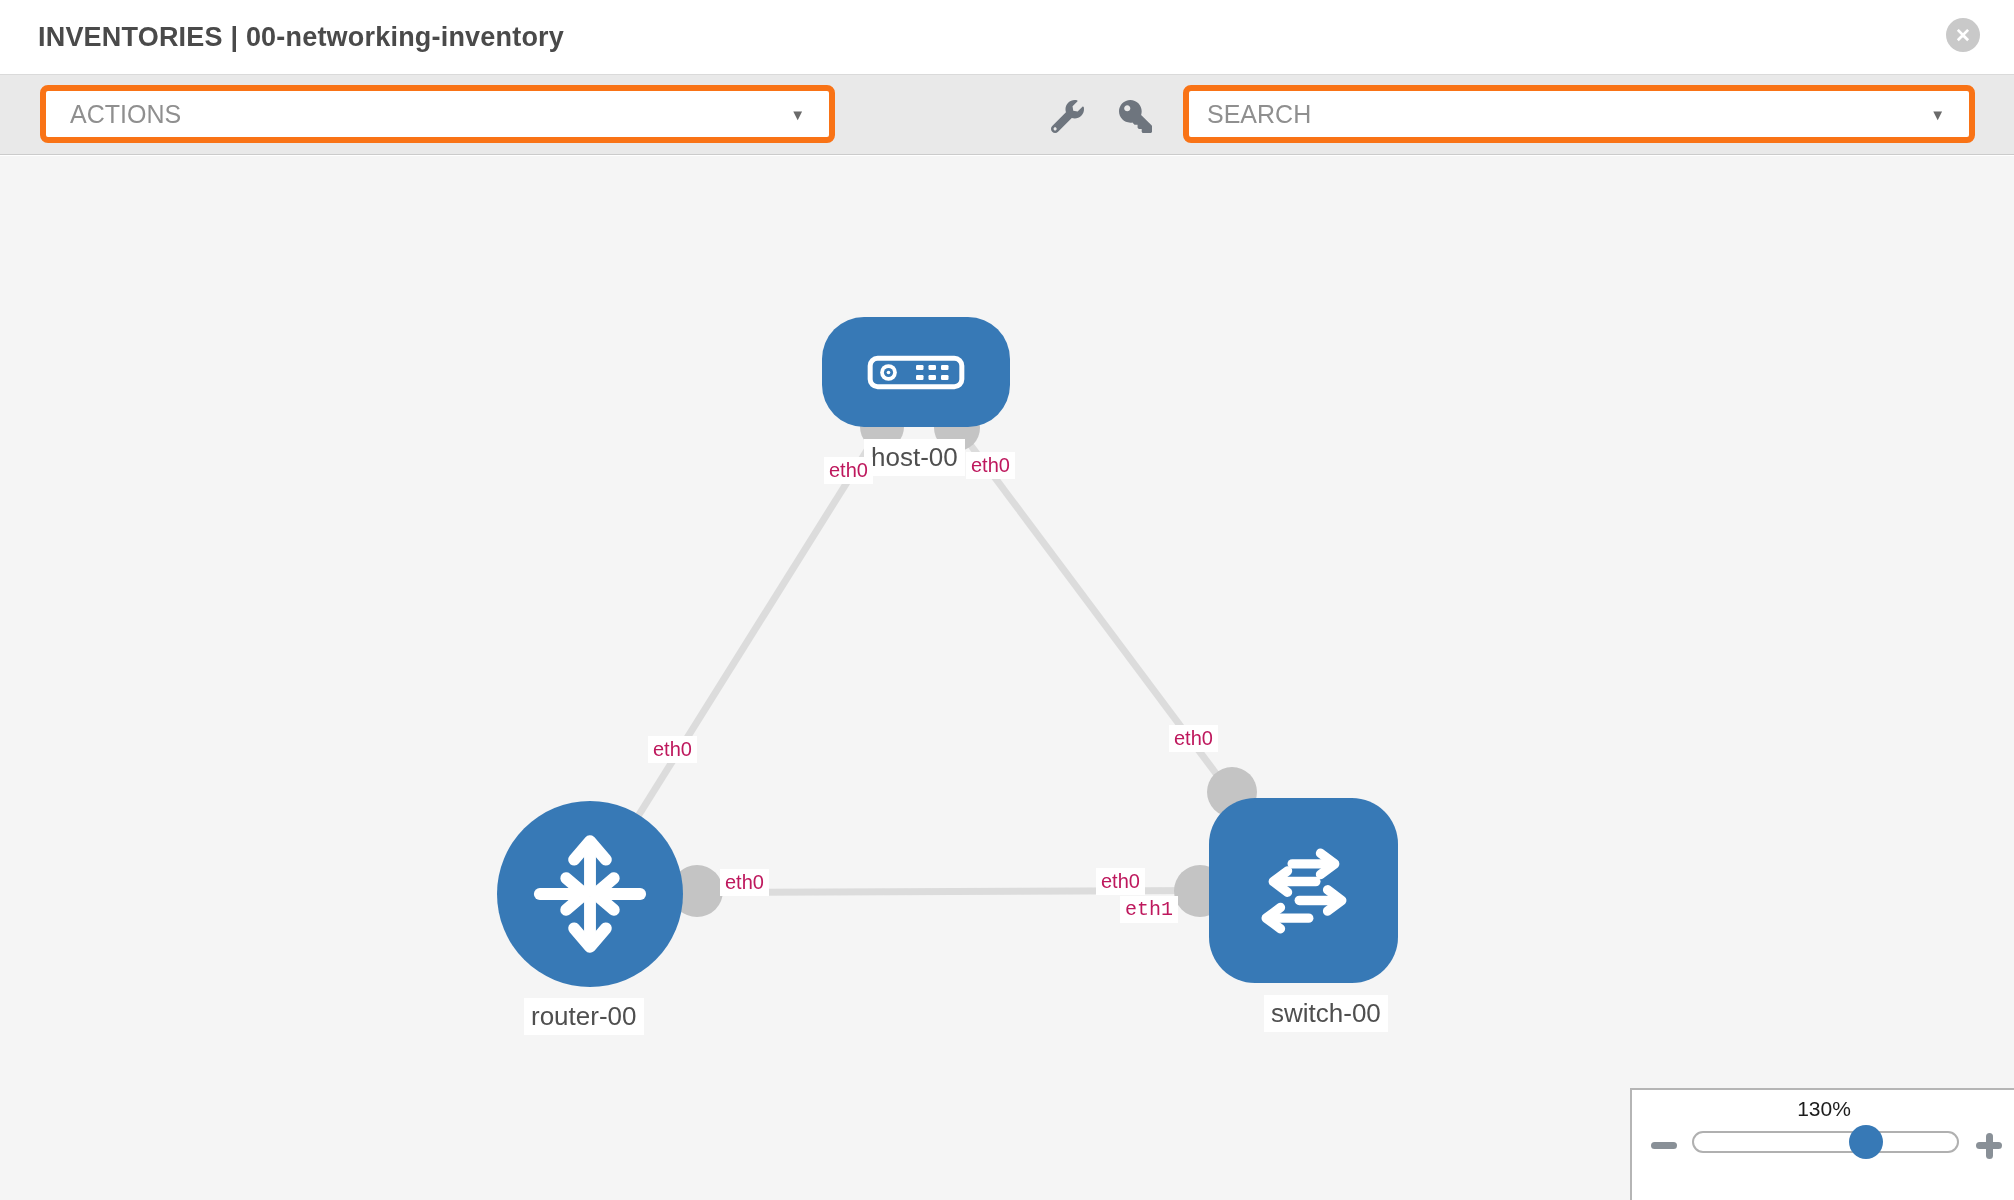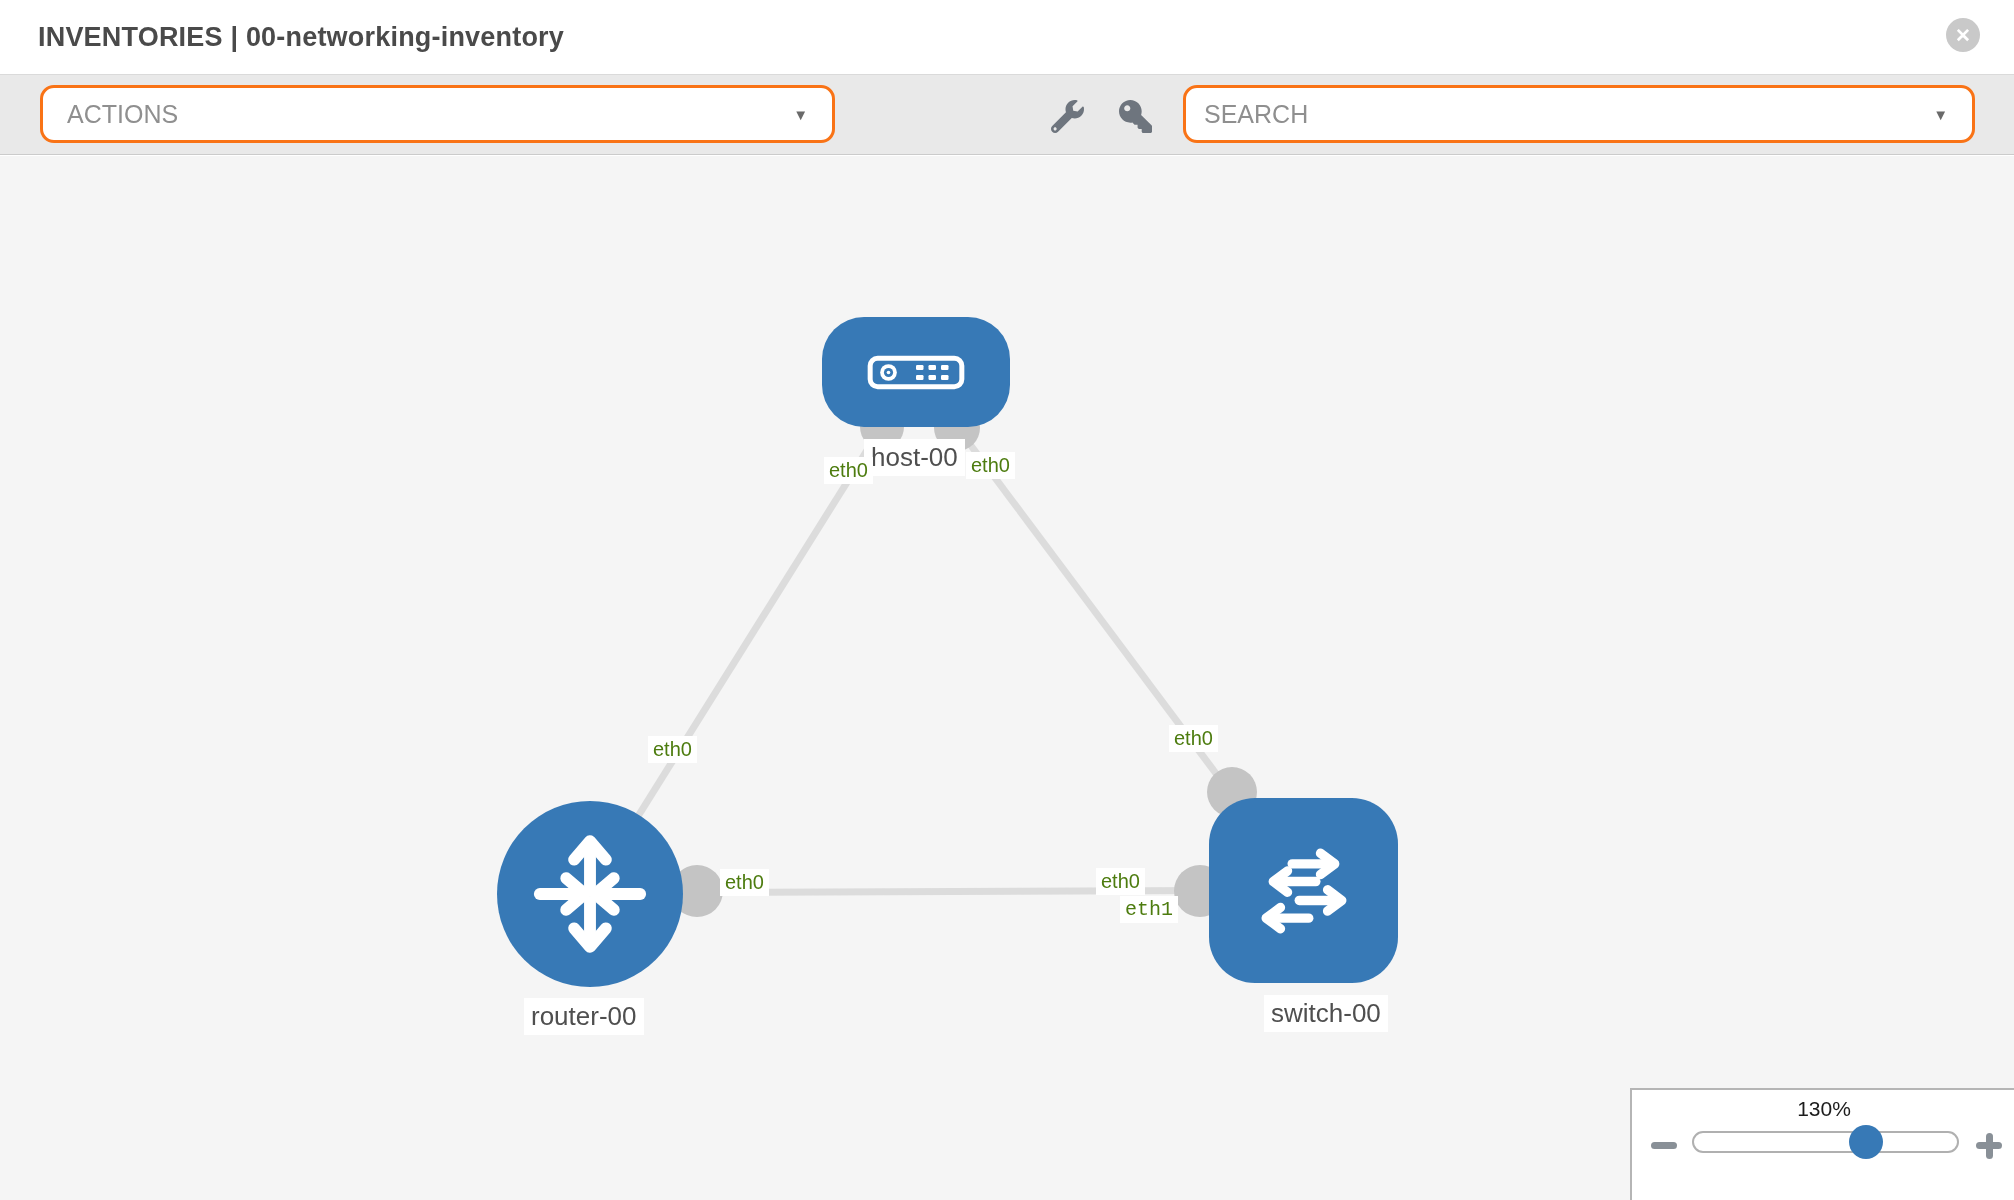--- a/index.html
+++ b/index.html
@@ -13,21 +13,21 @@
                 font-size:27px; font-weight:bold; color:#4a4a4a; letter-spacing:.2px; }
   .close-btn { position:absolute; top:18px; right:34px; width:34px; height:34px;
                border-radius:50%; background:#c9c9c9; color:#fff; display:flex;
                align-items:center; justify-content:center; font-size:19px; font-weight:bold;
                cursor:pointer; }
 
   
   .toolbar { position:absolute; top:74px; left:0; width:100%; height:81px;
              background:#e9e9e9; border-top:1px solid #dadada; border-bottom:1px solid #cbcbcb; }
   .dropdown { position:absolute; top:10px; height:58px; background:#fff;
-              border:3px solid #f97316; border-radius:14px; display:flex; align-items:center;
+              border:6px solid #f97316; border-radius:8px; display:flex; align-items:center;
               justify-content:space-between; padding:0 24px; cursor:pointer; }
   .dropdown .dd-label { color:#8f8f8f; font-size:25px; }
   .dropdown .caret { color:#6a6a6a; font-size:15px; }
   .dd-actions { left:40px; width:795px; }
   .dd-search  { left:1183px; width:792px;padding-left:18px; }
   .tool-icon { position:absolute; top:22px; width:38px; height:38px; display:flex;
                align-items:center; justify-content:center; cursor:pointer; }
   .tool-icon svg { width:33px; height:33px; fill:#6e757e; }
   .ti-wrench { left:1048px; }
   .ti-key    { left:1116px; }
@@ -46,21 +46,21 @@
   .node-switch { left:1209px; top:642px; width:189px; height:185px; border-radius:46px; }
   .node svg { display:block; }
   .node svg .stk { stroke:#fff; fill:none; stroke-linecap:round; stroke-linejoin:round; }
 
   .node-label { position:absolute; background:#fff; color:#4f4f4f; font-size:26px;
                 padding:3px 7px; white-space:nowrap; }
   .lbl-host   { left:864px; top:283px; }
   .lbl-router { left:524px; top:842px;text-align:center; }
   .lbl-switch { left:1236px; top:839px;margin-left:28px; }
 
-  .if-chip { position:absolute; background:#fff; color:#4d7c0f; font-size:20px;
+  .if-chip { position:absolute; background:#fff; color:#be185d; font-size:20px;
              padding:3px 5px; line-height:1.05; white-space:nowrap;text-align:center; }
   .chip-host-left    { left:824px; top:301px; }
   .chip-host-right   { left:966px; top:296px; }
   .chip-router-top   { left:648px; top:580px; }
   .chip-router-right { left:720px; top:713px; }
   .chip-switch-top   { left:1169px; top:569px; }
   .chip-switch-under { left:1096px; top:712px; }
   .chip-switch-over  { left:1120px; top:740px;font-family:Liberation Mono, monospace; }
 
   

